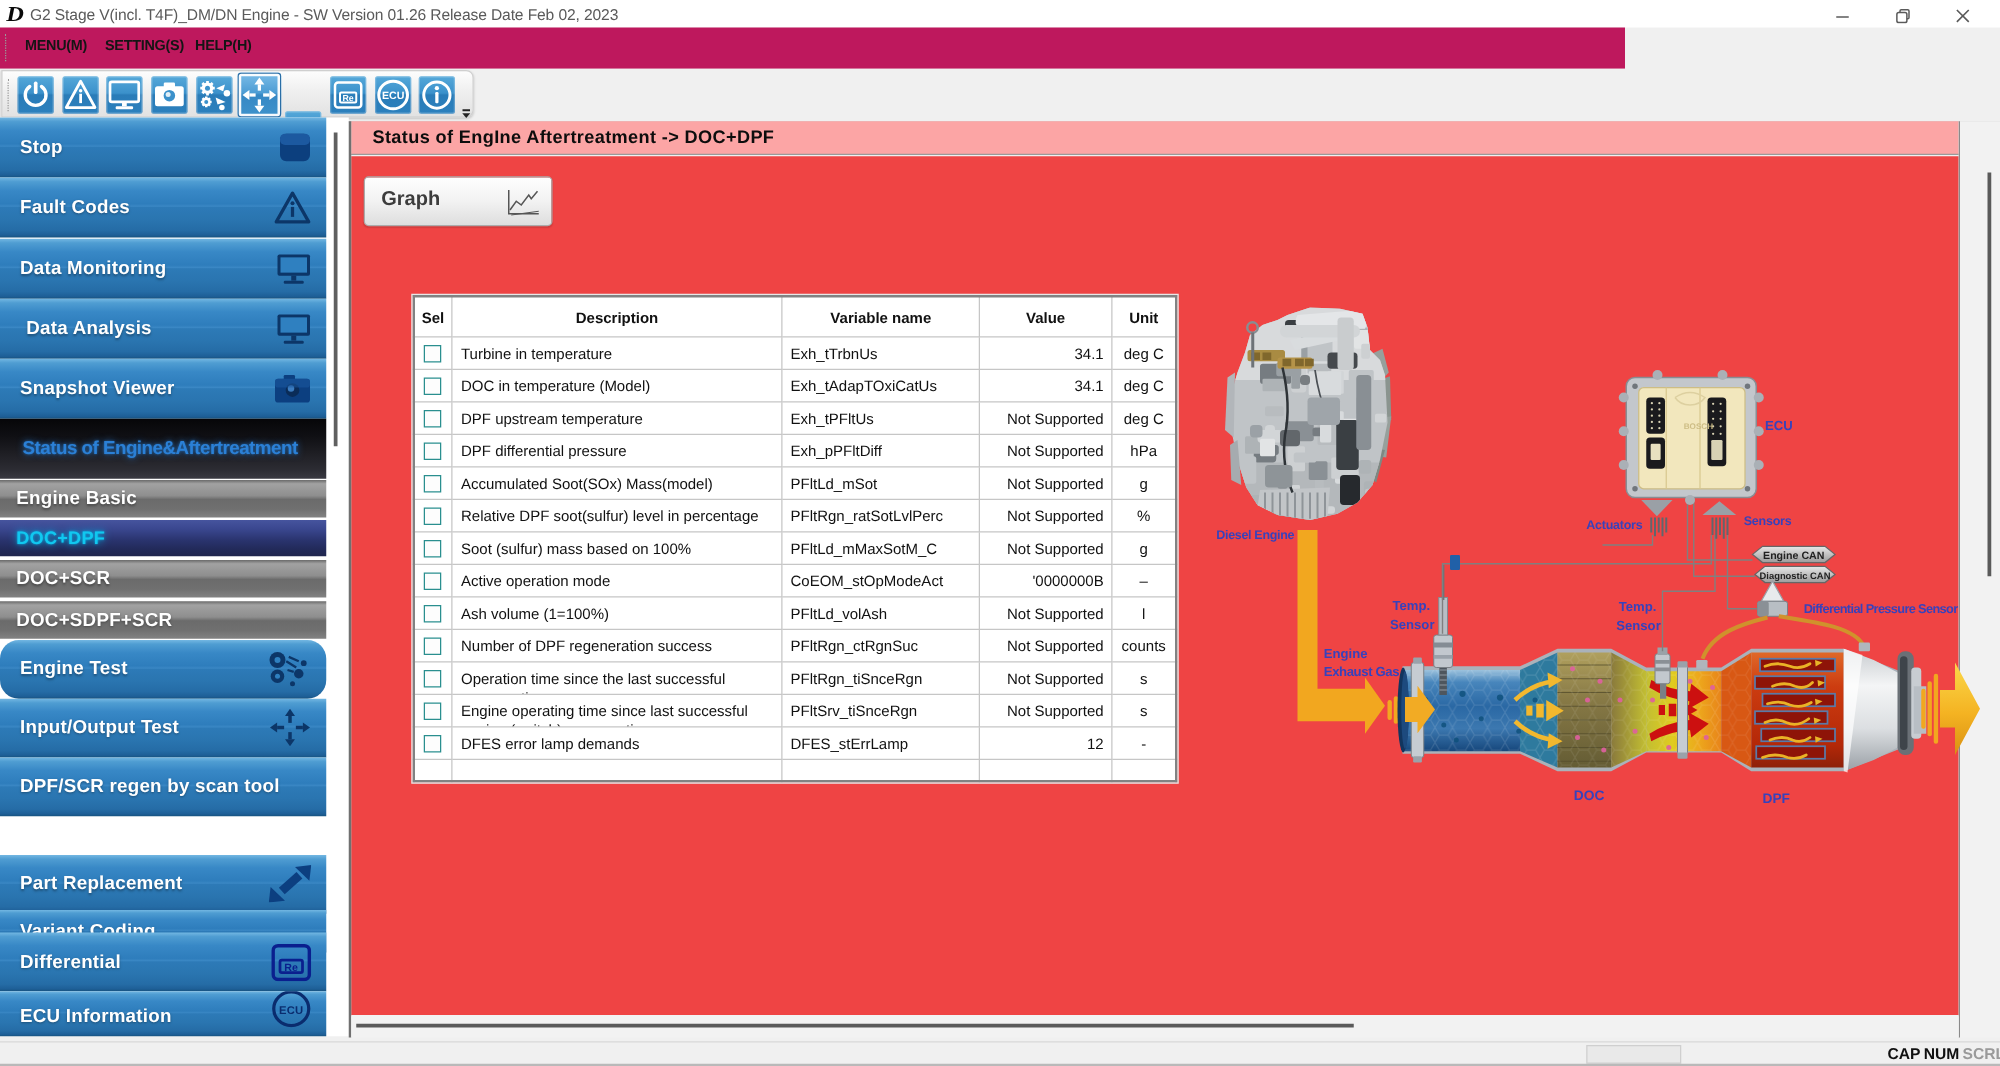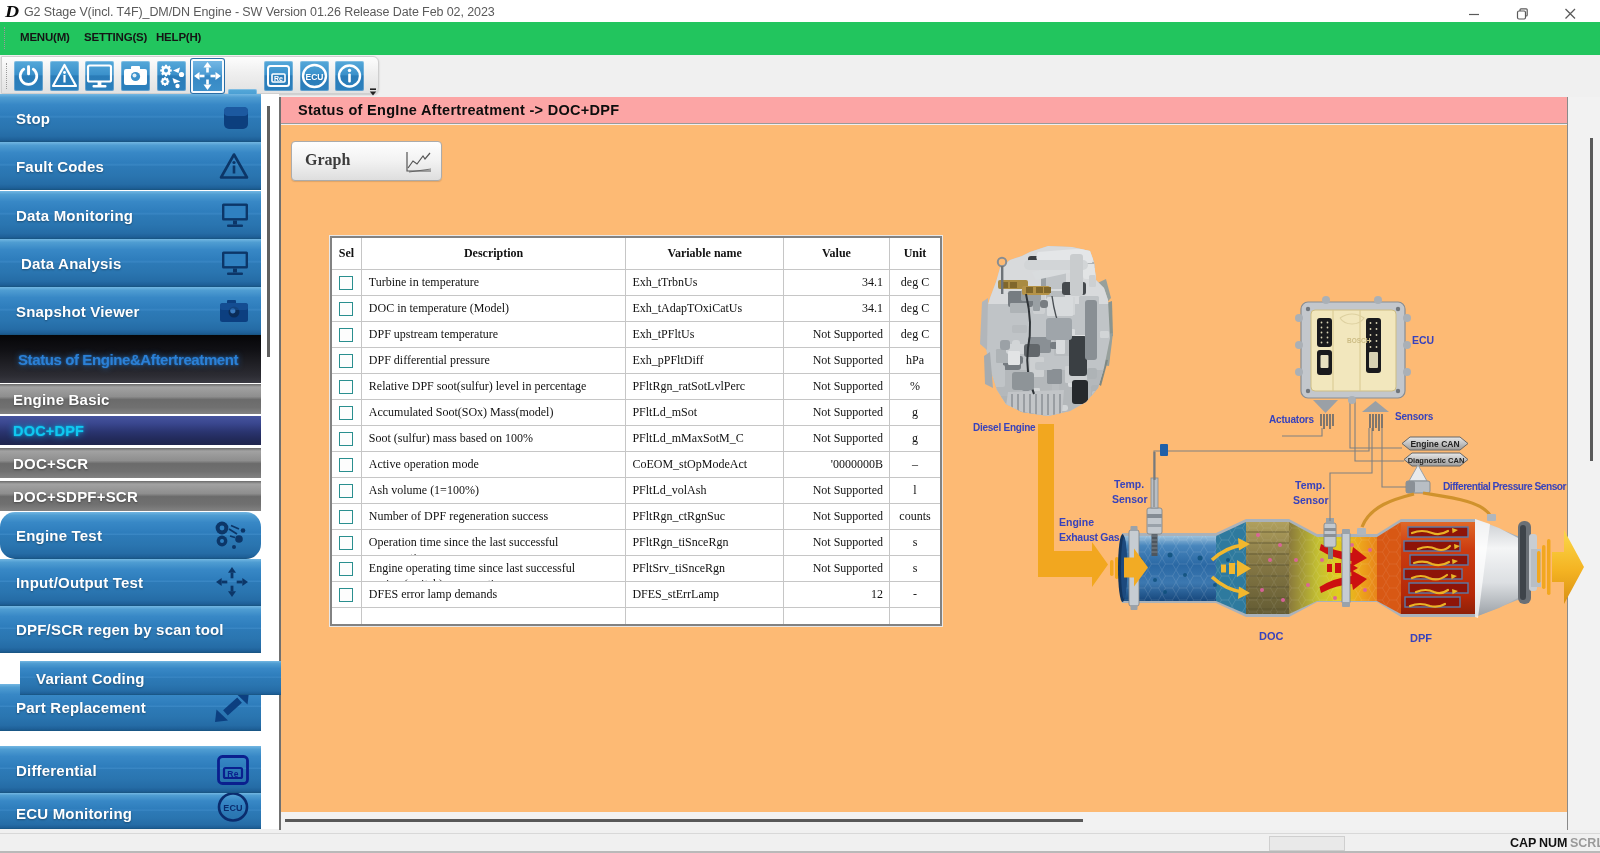--- a/index.html
+++ b/index.html
@@ -5,21 +5,21 @@
 html,body{margin:0;padding:0;}
 body{width:1600px;height:853px;overflow:hidden;position:relative;background:#f0f0f0;
   font-family:"Liberation Sans",sans-serif;-webkit-font-smoothing:antialiased;}
 .abs{position:absolute;}
 
 #titlebar{left:0;top:0;width:1600px;height:22px;background:#ffffff;}
 #dlogo{left:6px;top:2px;font:italic bold 17px "Liberation Serif",serif;color:#0a0a0a;transform:scaleX(1.15);}
 #titletext{left:24px;top:4.5px;font-size:12.5px;color:#5a5a5a;letter-spacing:-0.1px;}
 .winbtn{top:6px;color:#5a5a5a;}
 
-#menubar{left:0;top:22px;width:1600px;height:33px;background:#22c55e;text-align:center;}
+#menubar{left:0;top:22px;width:1300px;height:33px;background:#be185d;text-align:center;}
 .grip{width:3px;border-left:1.5px dotted #9a9a9a;}
 .menuitem{top:9px;font-size:11.5px;font-weight:bold;color:#151515;letter-spacing:-0.2px;}
 
 #toolstrip{left:0;top:55px;width:1600px;height:42px;background:#f0f0f0;border-bottom:1px solid #c9c9c9;}
 #toolbar{left:1px;top:1px;width:376px;height:36px;background:linear-gradient(180deg,#fdfdfd,#efefef 45%,#e2e2e2);border:1px solid #cfcfcf;border-radius:0 6px 6px 0;box-shadow:0 1px 2px rgba(0,0,0,0.18);}
 .tbtn{top:4px;width:29px;height:30px;border-radius:2px;background:linear-gradient(180deg,#55a8d9 0%,#3b91cb 45%,#2a7cb8 50%,#2c80bd 100%);box-shadow:inset 0 0 0 1px rgba(255,255,255,0.25);}
 .tbtn svg{position:absolute;left:0;top:0;}
 #tbsel{top:1px;width:35px;height:36px;border-radius:3px;background:linear-gradient(180deg,#7cbde8 0%,#4d9dd4 45%,#3688c4 50%,#3f93cc 100%);box-shadow:inset 0 0 0 1px #2a6ea6, inset 0 0 0 3px rgba(255,255,255,0.95);}
 
 #sidebarbg{left:0;top:94px;width:279px;height:735px;background:#ffffff;}
@@ -31,21 +31,21 @@
 #blackbtn{background:linear-gradient(180deg,#060608 0%,#101014 30%,#1d1d22 55%,#2c2c33 85%,#3a3a42 100%);}
 #blackbtn .lbl{color:#2b80d6;font-size:15px;font-weight:bold;left:18px;letter-spacing:-0.4px;text-shadow:0 0 6px rgba(40,130,220,0.75),0 0 2px rgba(40,130,220,0.6);}
 #navybtn{background:linear-gradient(180deg,#46549e 0%,#3a478f 25%,#2a346f 55%,#222a5a 80%,#20264e 100%);}
 #navybtn .lbl{color:#11c8f0;font-weight:bold;font-size:14.5px;text-shadow:0 0 7px rgba(0,190,240,0.95),0 0 2px rgba(0,190,240,0.9);}
 
 #sidescroll{left:266.5px;top:106px;width:3px;height:251px;background:#606060;}
 
 #mainborder{left:278.5px;top:97px;width:2.5px;height:733px;background:#707070;}
 #mainheader{left:281px;top:97px;width:1286px;height:26px;background:#fca5a5;border-bottom:1.5px solid #9a9a9a;}
 #mainheader span{position:absolute;left:17px;top:5px;font-size:14.5px;font-weight:bold;color:#0d0d0d;letter-spacing:0.3px;}
-#maincontent{left:281px;top:124.5px;width:1286px;height:688px;background:#fdba74;font-family:Liberation Serif, serif;}
+#maincontent{left:281px;top:124.5px;width:1286px;height:688px;background:#ef4444;}
 
 #graphbtn{left:10px;top:16px;width:149px;height:38px;border:1px solid #ababab;border-radius:4px;background:linear-gradient(180deg,#fefefe 0%,#f2f2f2 50%,#dedede 100%);box-shadow:0 1px 1px rgba(0,0,0,0.12);}
 #graphbtn span{position:absolute;left:13px;top:9px;font-size:16px;font-weight:bold;color:#3c3c3c;}
 
 #dtable{position:absolute;left:49px;top:111.5px;width:612px;border-collapse:collapse;table-layout:fixed;background:#fff;
   border:2px solid #828282;outline:1px solid #e8e8e8;font-size:12px;color:#111;}
 #dtable td,#dtable th{border:1px solid #c6c6c6;padding:0 4px;overflow:hidden;white-space:nowrap;}
 #dtable th{height:31px;font-size:12px;font-weight:bold;text-align:center;}
 #dtable td{height:25px;}
 #dtable tr.emptyrow td{height:16px;}
@@ -252,33 +252,33 @@
           </td>
           <td class="d">DPF differential pressure</td>
           <td class="v">Exh_pPFltDiff</td>
           <td class="val">Not Supported</td>
           <td class="u">hPa</td>
         </tr>
     <tr>
           <td>
             <span class="cb"></span>
           </td>
+          <td class="d">Accumulated Soot(SOx) Mass(model)</td>
+          <td class="v">PFltLd_mSot</td>
+          <td class="val">Not Supported</td>
+          <td class="u">g</td>
+        </tr>
+    <tr>
+          <td>
+            <span class="cb"></span>
+          </td>
           <td class="d">Relative DPF soot(sulfur) level in percentage</td>
           <td class="v">PFltRgn_ratSotLvlPerc</td>
           <td class="val">Not Supported</td>
           <td class="u">%</td>
-        </tr>
-    <tr>
-          <td>
-            <span class="cb"></span>
-          </td>
-          <td class="d">Accumulated Soot(SOx) Mass(model)</td>
-          <td class="v">PFltLd_mSot</td>
-          <td class="val">Not Supported</td>
-          <td class="u">g</td>
         </tr>
     <tr>
           <td>
             <span class="cb"></span>
           </td>
           <td class="d">Soot (sulfur) mass based on 100%</td>
           <td class="v">PFltLd_mMaxSotM_C</td>
           <td class="val">Not Supported</td>
           <td class="u">g</td>
         </tr>
@@ -452,33 +452,33 @@
 <div class="abs sbtn" style="top:684px;height:46.9px;">
     <span class="lbl">Part Replacement</span>
   <svg width="34" height="30" viewBox="0 0 34 30">
       <g fill="#0c3f80">
         <rect x="8" y="11" width="19" height="7" transform="rotate(-42 17.5 14.5)"></rect>
         <path d="M34 0 L21 1.5 L32.5 12.5 Z"></path>
         <path d="M0 30 L13 28.5 L1.5 17.5 Z"></path>
       </g>
     </svg>
 </div>
-<div class="abs sbtn" style="top:661px;height:34px;margin-left:20px;">
+<div class="abs sbtn" style="top:728px;height:34px;">
     <span class="lbl">Variant Coding</span>
   </div>
 <div class="abs sbtn" style="top:746.4px;height:46.9px;">
     <span class="lbl">Differential</span>
   <svg width="32" height="30" viewBox="0 0 32 30">
       <rect x="1.5" y="1.5" width="29" height="27" rx="4" fill="none" stroke="#0a1f8e" stroke-width="2.8"></rect>
       <rect x="7" y="13" width="18" height="10" rx="1.5" fill="none" stroke="#0a1f8e" stroke-width="2.2"></rect>
       <text x="16" y="21.5" font-size="8.5" font-weight="bold" fill="#0a1f8e" text-anchor="middle" font-family="Liberation Sans">Re</text>
     </svg>
 </div>
 <div class="abs sbtn" style="top:793.3px;height:35.7px;">
-    <span class="lbl" style="top:20px;">ECU Monitoring</span>
+    <span class="lbl" style="top:20px;">ECU Information</span>
   <svg style="top:14px;" width="32" height="30" viewBox="0 0 32 30">
       <ellipse cx="16" cy="15" rx="14" ry="13.5" fill="none" stroke="#0a2c6e" stroke-width="2.6"></ellipse>
       <text x="16" y="19" font-size="9" font-weight="bold" fill="#0a2c6e" text-anchor="middle" font-family="Liberation Sans">ECU</text>
     </svg>
 </div>
 
 <svg class="abs" id="diagram" style="left:950px;top:240px;z-index:5;" width="650" height="460" viewBox="950 240 650 460">
 <defs>
   <linearGradient id="gBlue" x1="0" y1="0" x2="0" y2="1">
     <stop offset="0" stop-color="#9cc2dd"></stop>

